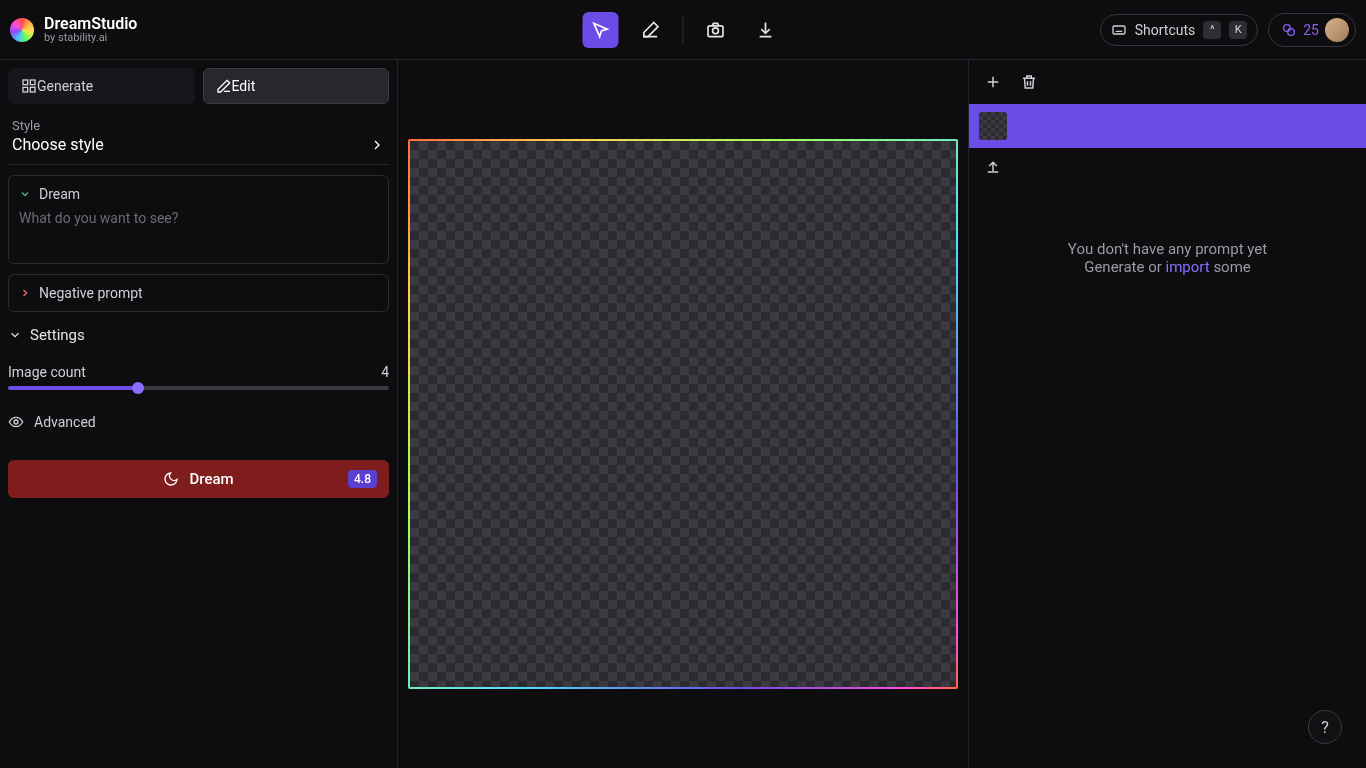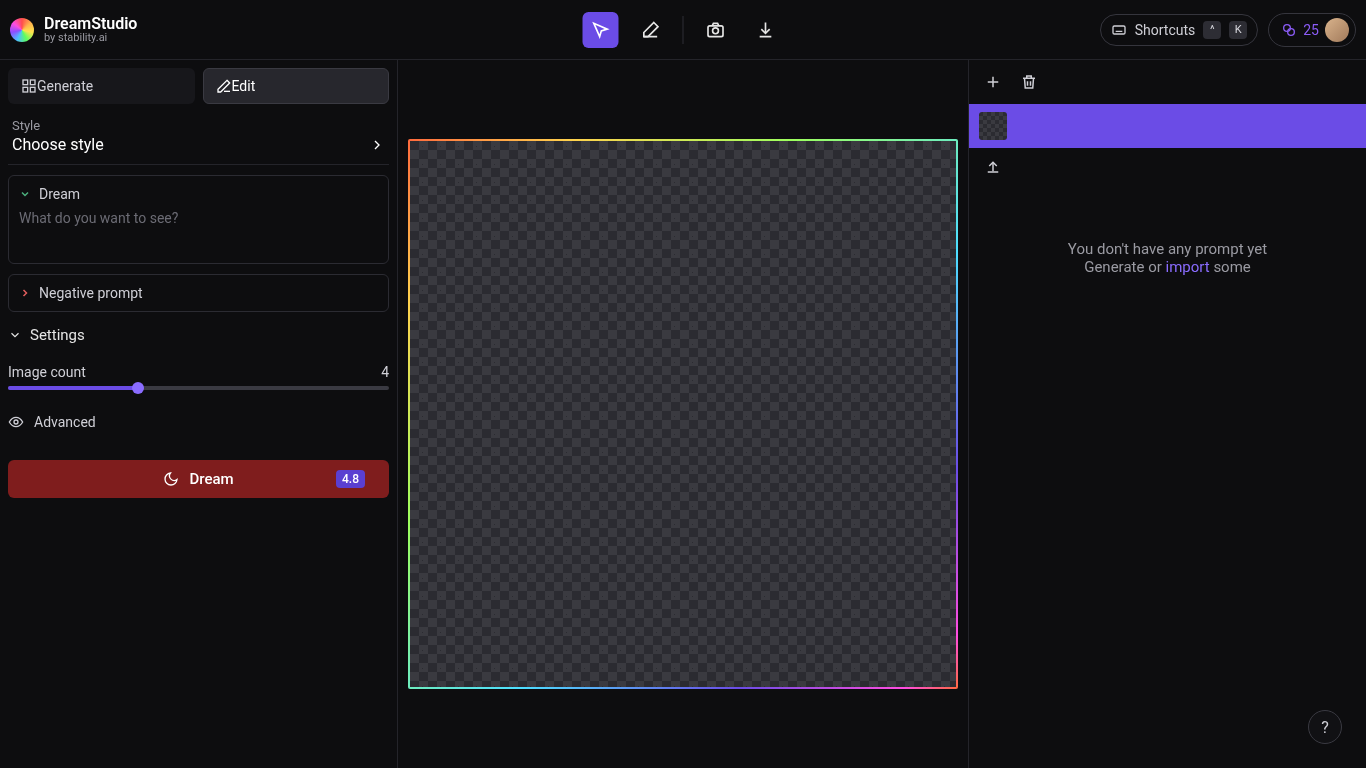--- a/index.html
+++ b/index.html
@@ -173,21 +173,21 @@
     margin-top: 20px;
     height: 38px;
     background: #7f1d1d;
     border-radius: 6px;
     display: flex; align-items: center; justify-content: center;
     gap: 10px;
     color: #fff; font-size: 15px; font-weight: 500;
     position: relative; cursor: pointer;
   }
   .dream-cost {
-    position: absolute; right: 24px; top: 50%; transform: translateY(-50%);
+    position: absolute; right: 12px; top: 50%; transform: translateY(-50%);
     font-size: 12px;
     background: #5a3fd1;
     padding: 2px 6px;
     border-radius: 4px;
   }
 
   
   .canvas-area {
     display: flex; align-items: center; justify-content: center;
     background: #0d0d0f;

